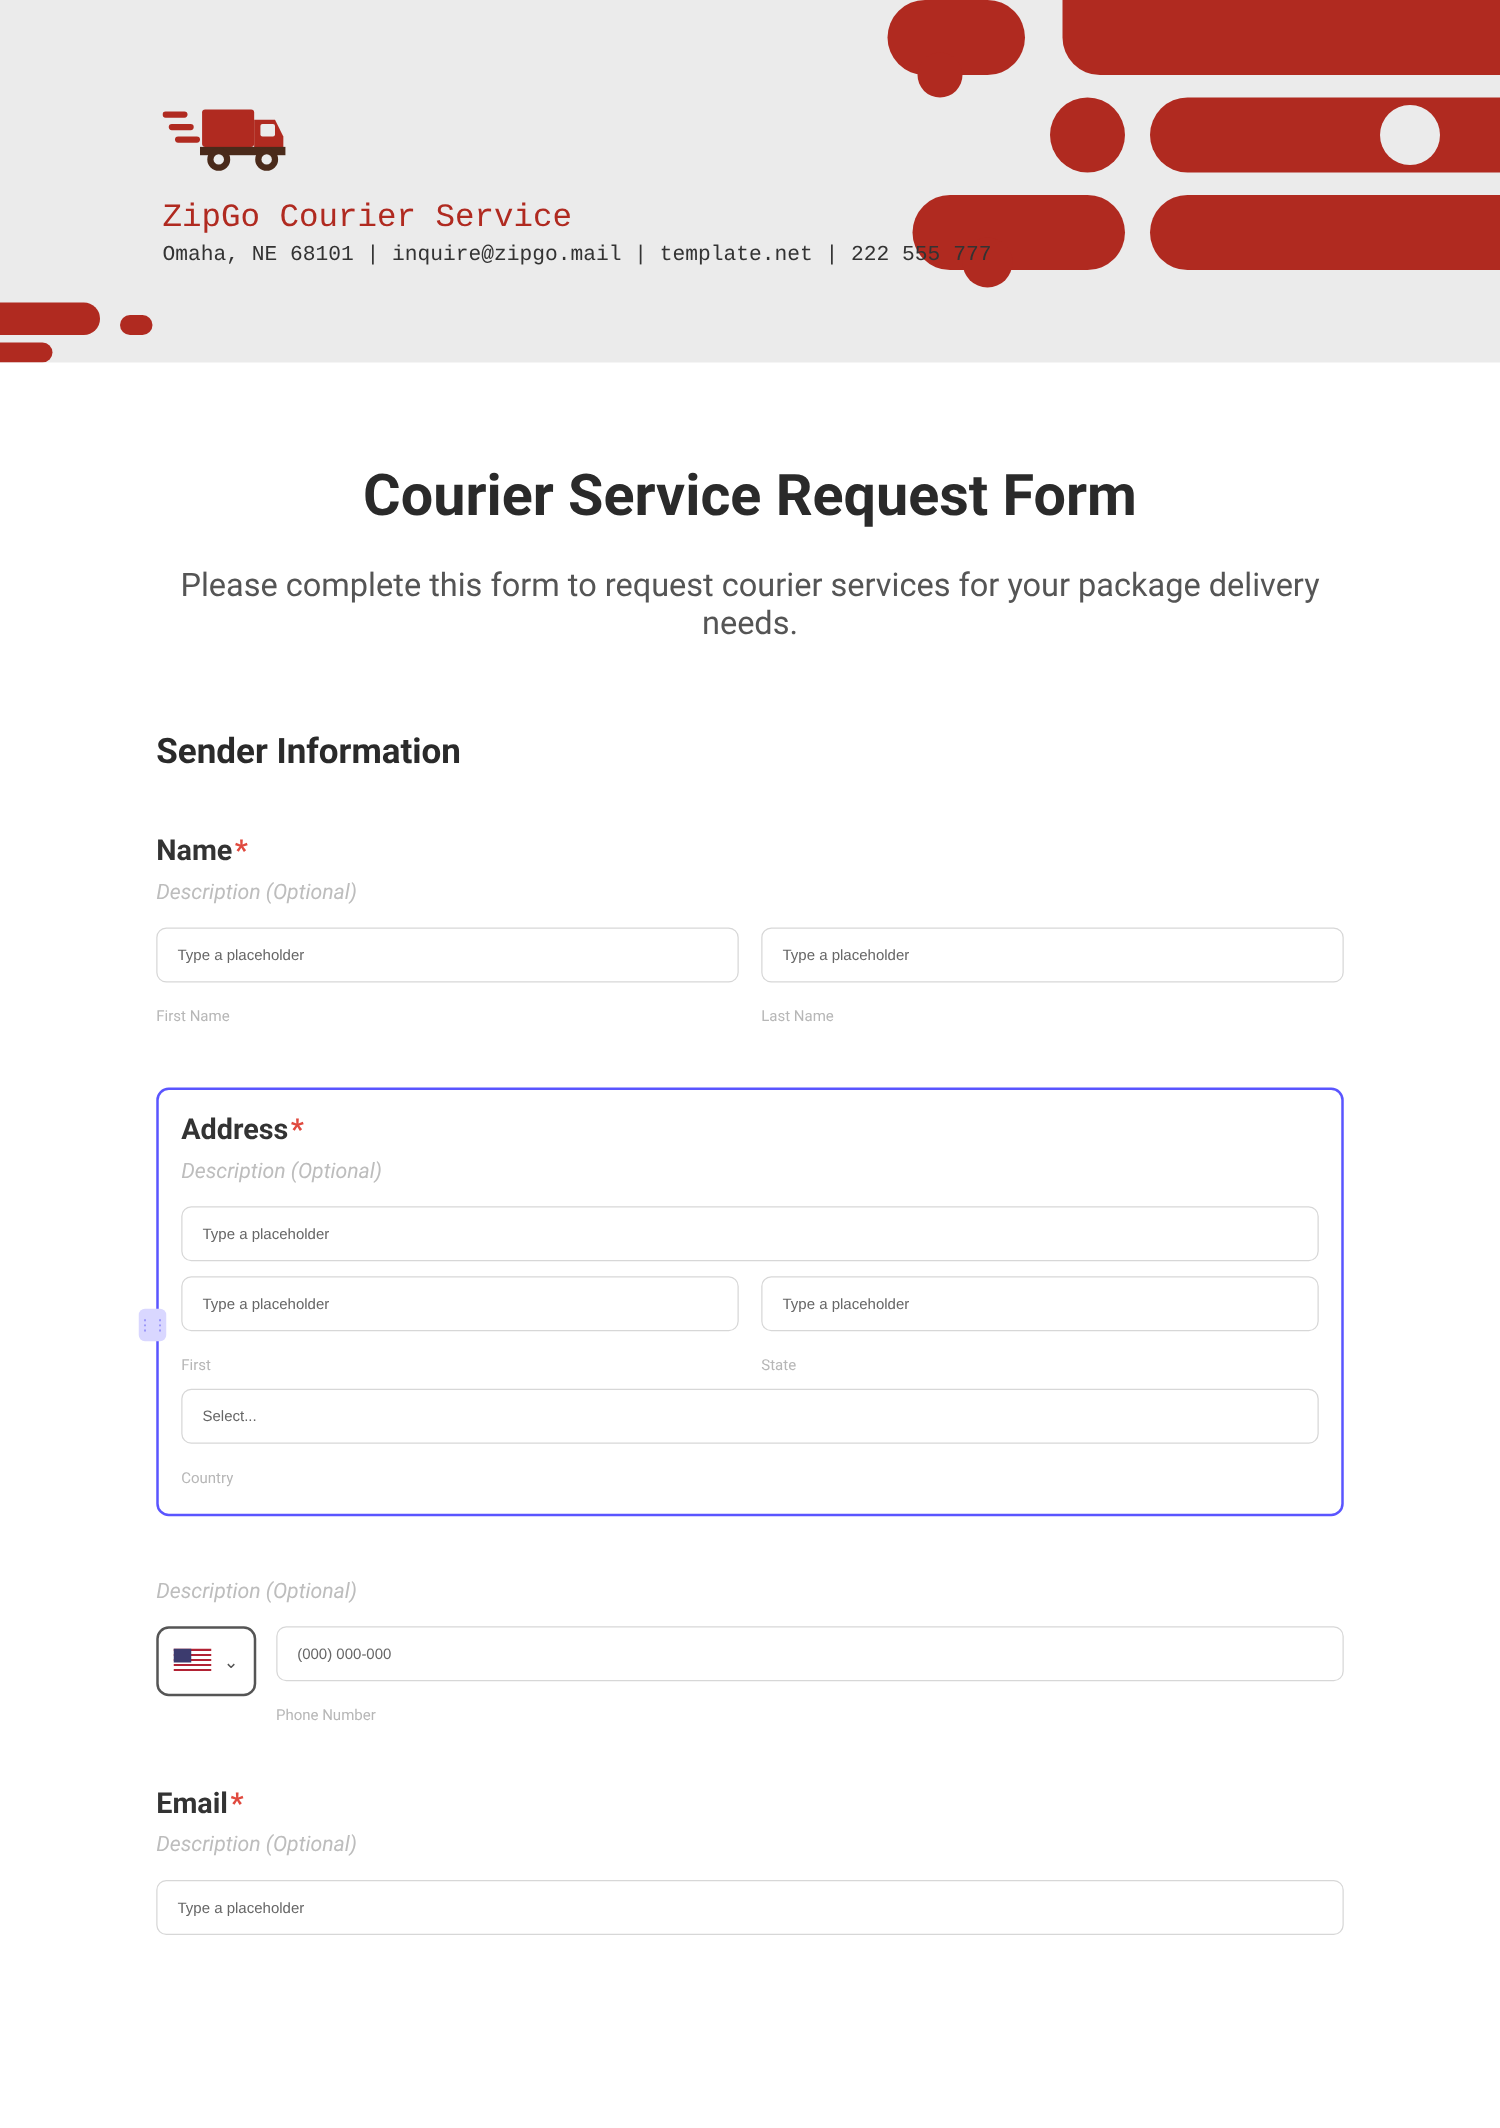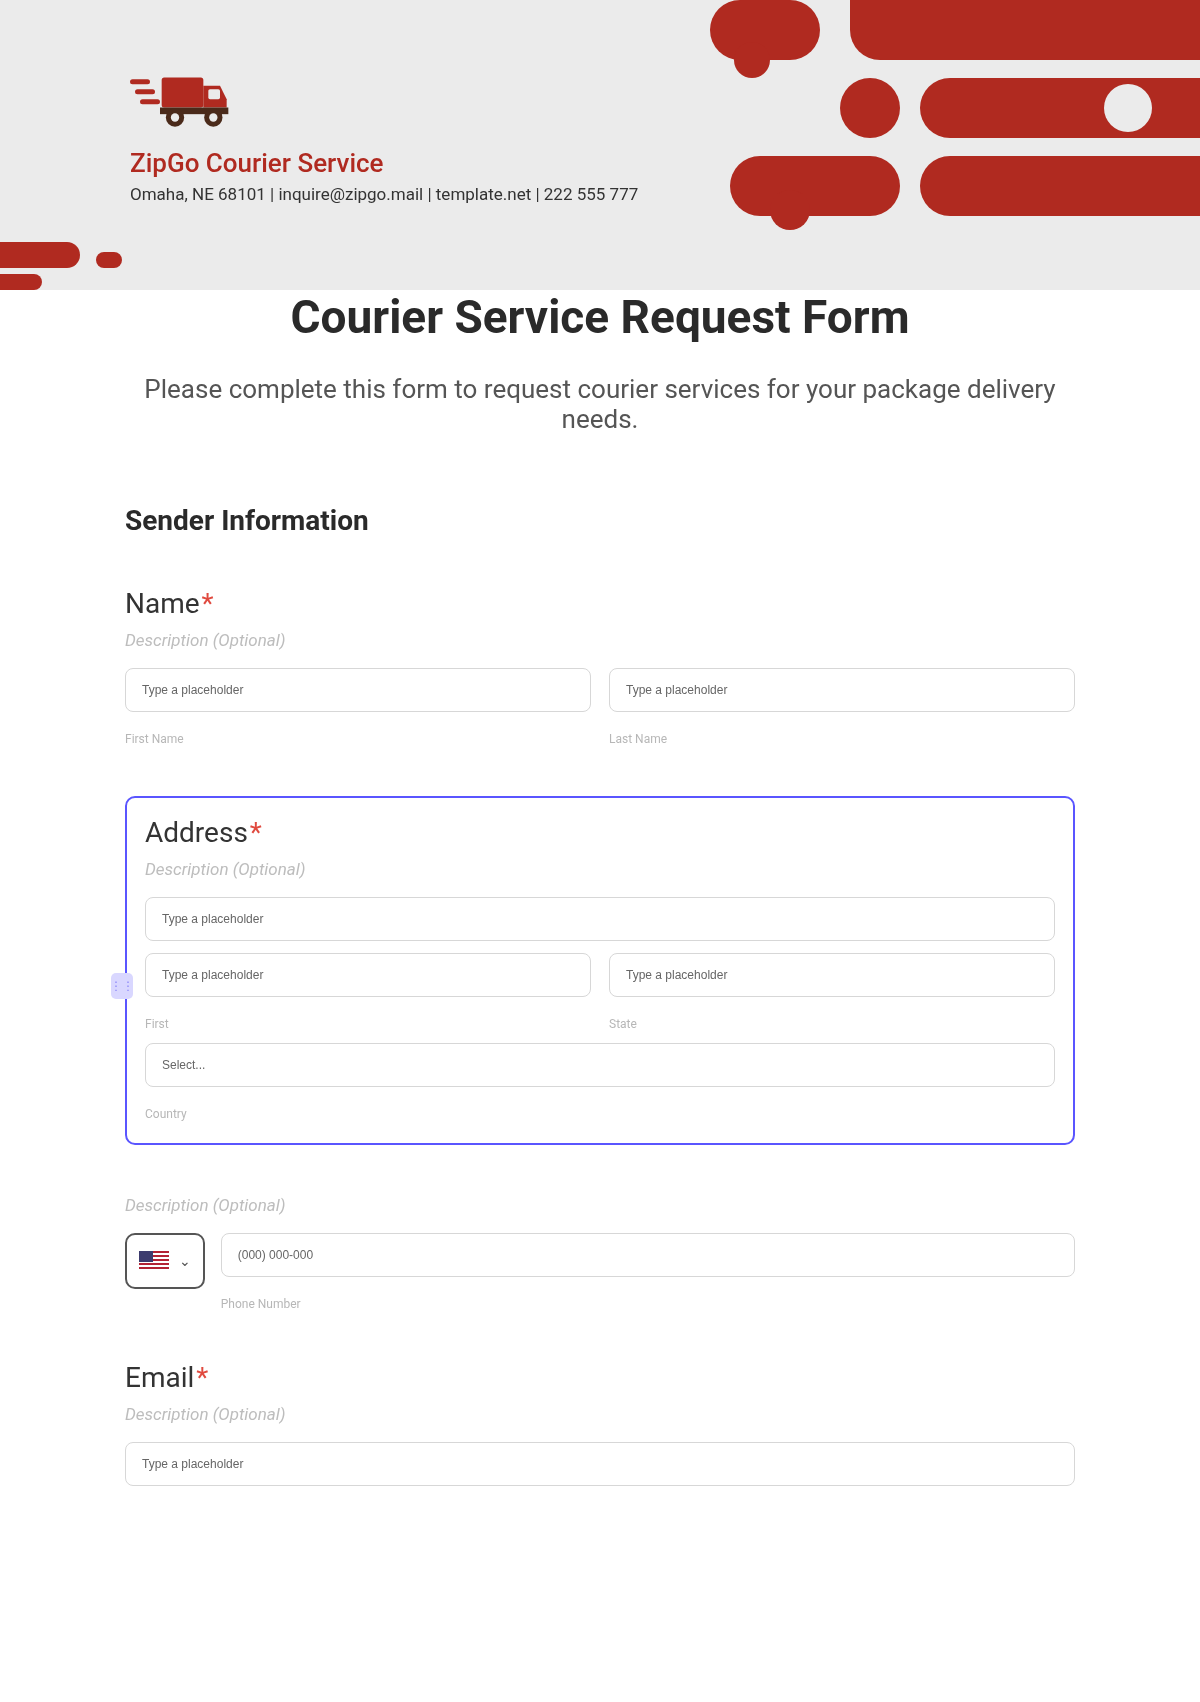--- a/index.html
+++ b/index.html
@@ -6,21 +6,22 @@
   body { font-family: -apple-system, BlinkMacSystemFont, "Segoe UI", Roboto, Arial, sans-serif; background: #fff; width: 1200px; }
   .header-band {
     background: #ebebeb;
     height: 290px;
     position: relative;
     overflow: hidden;
   }
   .logo-area {
     position: absolute;
     left: 130px;
-    top: 70px;
+    top: 80px;
+    font-family: Liberation Mono, monospace;
   }
   .truck-icon {
     width: 100px;
     height: 60px;
     margin-bottom: 14px;
   }
   .company-name {
     color: #b02a20;
     font-size: 26px;
     font-weight: 500;
@@ -37,20 +38,21 @@
   }
   
   .shape-bl {
     position: absolute;
     background: #b02a20;
   }
 
   .form-wrap {
     width: 950px;
     margin: 0 auto;
+    padding-top: 80px;
   }
   .form-title {
     text-align: center;
     font-size: 46px;
     font-weight: 700;
     color: #2a2a2a;
     margin-bottom: 30px;
   }
   .form-subtitle {
     text-align: center;
@@ -63,23 +65,23 @@
     font-weight: 700;
     color: #2a2a2a;
     margin-bottom: 50px;
     margin-top: 34px;
   }
   .field-group {
     margin-bottom: 50px;
     position: relative;
   }
   .field-label {
-    font-size: 28px;
+    font-size: 23px;
     color: #333;
-    font-weight: 400;
+    font-weight: 700;
     margin-bottom: 10px;
   }
   .req { color: #e04a3f; margin-left: 2px; }
   .desc-optional {
     color: #bdbdbd;
     font-style: italic;
     font-size: 17px;
     margin-bottom: 18px;
   }
   .row {

